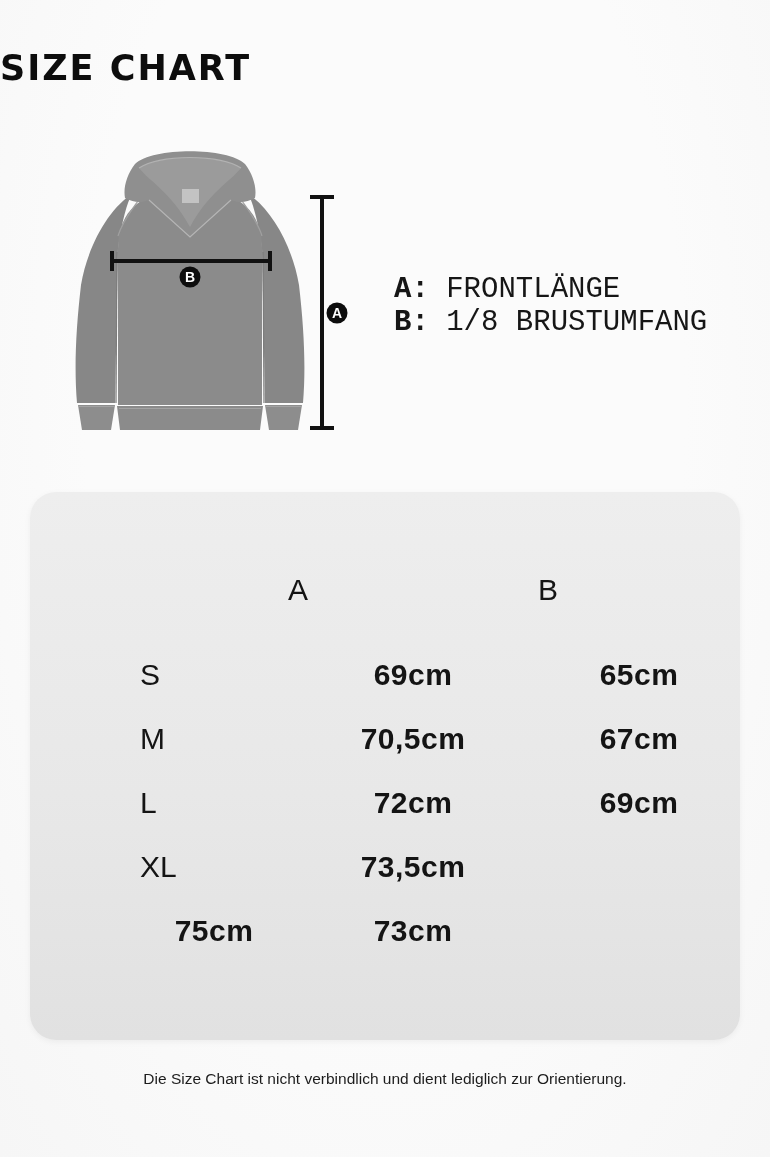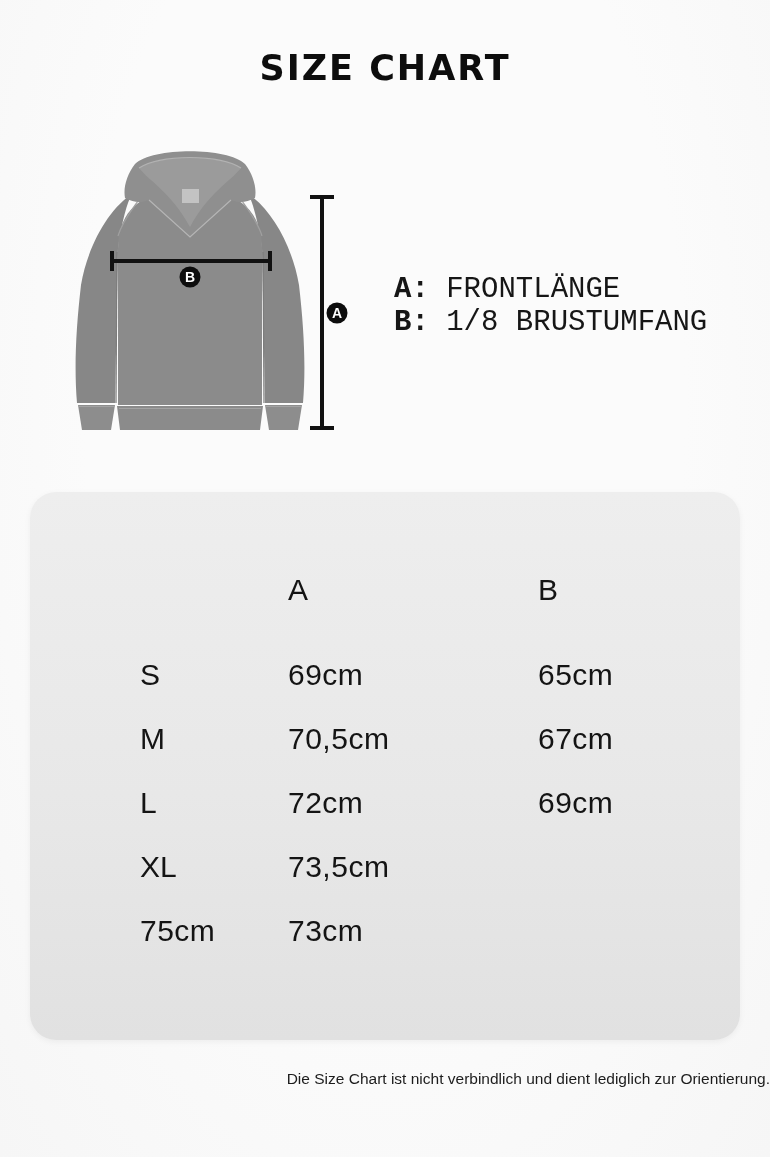--- a/index.html
+++ b/index.html
@@ -10,21 +10,21 @@
     position:relative;
     width:770px; height:1157px;
     margin:0 auto;
     background:radial-gradient(ellipse at 50% 35%, #fbfbfb 55%, #f6f6f6 100%);
     overflow:hidden;
   }
 
   
   .title {
     position:absolute; top:48px; left:0; width:100%;
-    text-align:center;
+    text-align:left;
     font-family:"DejaVu Sans", sans-serif;
     font-weight:bold;
     font-size:35px;
     letter-spacing:2px;
     color:#0d0d0d;
   }
 
   
   .hoodie-svg { position:absolute; left:72px; top:140px; width:280px; height:300px; }
 
@@ -49,27 +49,27 @@
   .trow {
     display:grid;
     grid-template-columns:148px 250px 1fr;
     padding-left:110px;
     height:64px;
     align-items:center;
     font-size:30px;
     color:#141414;
   }
   .thead { margin-top:66px; margin-bottom:21px; font-weight:normal; }
-  .trow .val { font-weight:normal; letter-spacing:0.5px; }
+  .trow .val { font-weight:bold; letter-spacing:0.5px;text-align:center; }
   .trow .size-label { font-weight:normal; }
 
   
   .footer {
     position:absolute; top:1070px; left:0; width:100%;
-    text-align:right;
+    text-align:center;
     font-size:15.5px;
     color:#1c1c1c;
   }
 </style>
 </head>
 <body>
 
 <div class="page">
 
   <div class="title">SIZE CHART</div>

